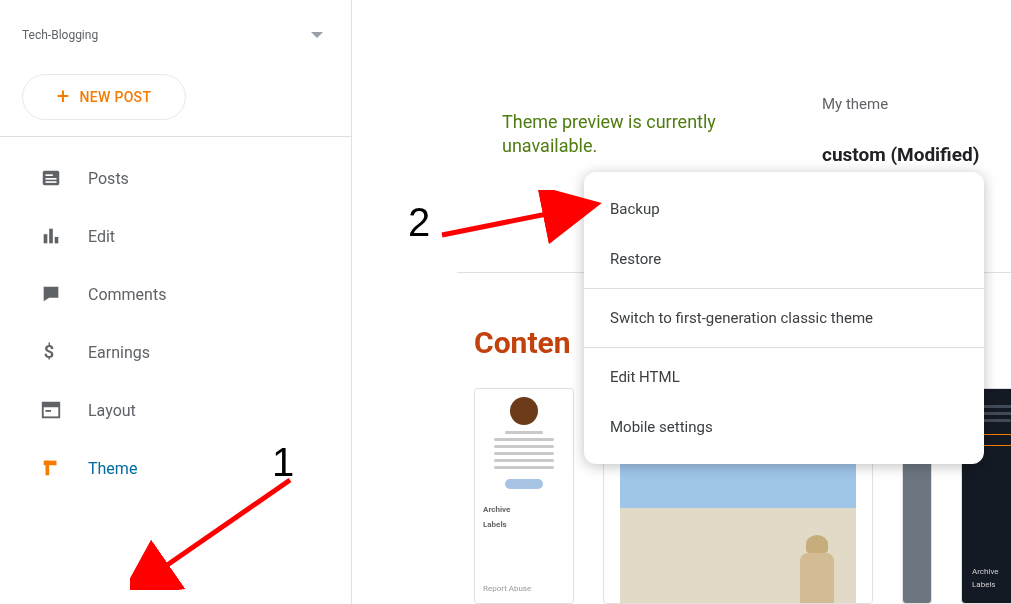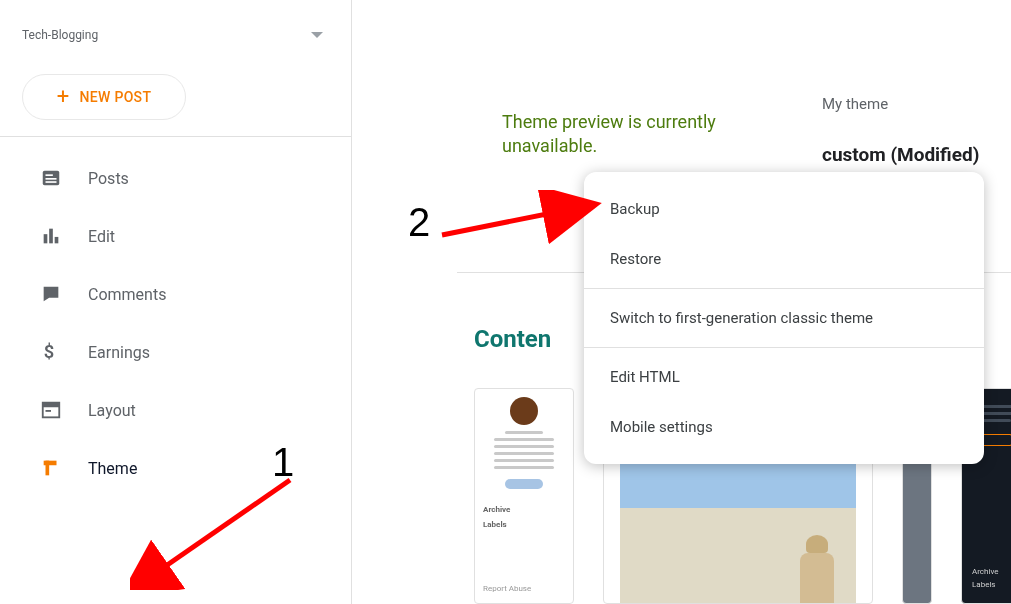--- a/index.html
+++ b/index.html
@@ -58,21 +58,21 @@
   .nav { padding-top: 12px; }
   .nav-item {
     display: flex;
     align-items: center;
     gap: 26px;
     padding: 18px 0 18px 40px;
     font-size: 16px;
     color: #5f6368;
     cursor: pointer;
   }
-  .nav-item.active { color: #0f172a; }
+  .nav-item.active { color: #0369a1; }
   .nav-icon {
     width: 22px; height: 22px;
     display: flex; align-items: center; justify-content: center;
     flex-shrink: 0;
   }
   
   .main { flex: 1; position: relative; background: #fff; }
   .preview-block {
     position: absolute;
     left: 150px;
@@ -94,23 +94,23 @@
     left: 105px;
     right: 0;
     top: 272px;
     height: 1px;
     background: #e0e0e0;
   }
   .section-title {
     position: absolute;
     left: 122px;
     top: 325px;
-    font-size: 24px;
+    font-size: 30px;
     font-weight: 700;
-    color: #0f766e;
+    color: #c2410c;
   }
   .theme-strip {
     position: absolute;
     left: 122px;
     right: 0;
     top: 388px;
     height: 216px;
     display: flex;
     gap: 29px;
   }

